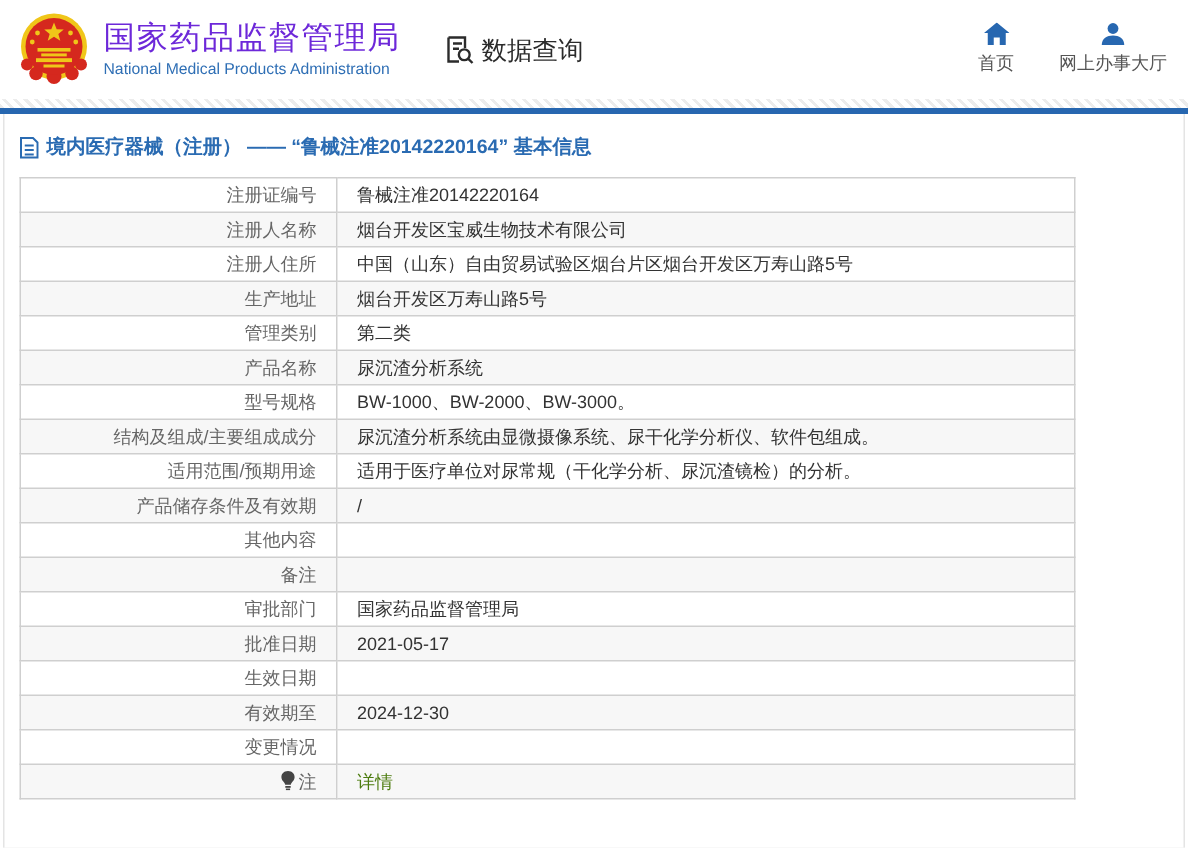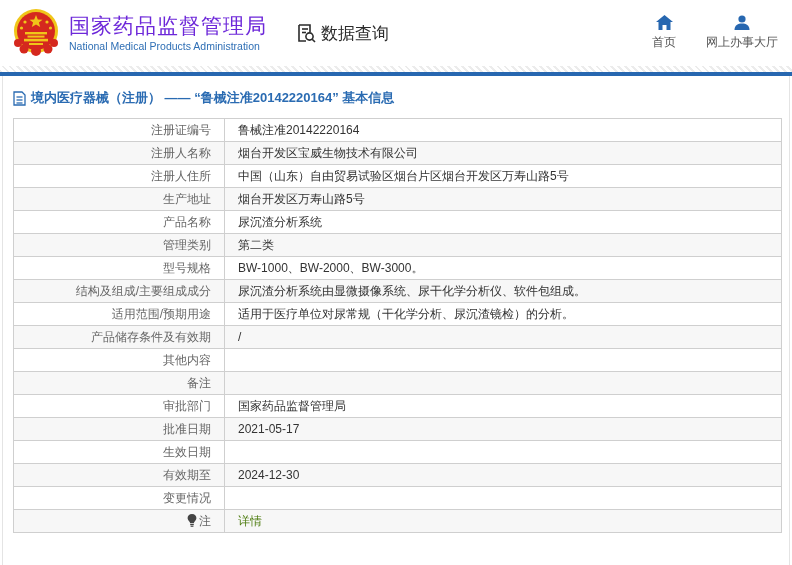--- a/index.html
+++ b/index.html
@@ -24,21 +24,21 @@
   .hatch-band{height:6px;background:repeating-linear-gradient(45deg,#ececec 0 2px,#ffffff 2px 5px);}
   .blue-line{height:4px;background:#2767b0;}
   
   .container{
     margin:0 2px;border:1px solid #e4e4e4;border-top:none;
     height:489px;background:#fff;
   }
   .breadcrumb{display:flex;align-items:center;padding:13px 0 11px 10px;}
   .breadcrumb-text{font-size:13px;font-weight:bold;color:#2a6bb2;margin-left:5px;}
   
-  table.info{border-collapse:collapse;table-layout:fixed;margin-left:10px;width:769px;}
+  table.info{border-collapse:collapse;table-layout:fixed;margin-left:10px;width:704px;}
   col.c-label{width:211px;}
   td{border:1px solid #cfcfcf;height:22px;font-size:12px;padding:0 13px;
      overflow:hidden;white-space:nowrap;}
   td.cell-label{text-align:right;color:#666;}
   td.cell-value{text-align:left;color:#333;}
   tr:nth-child(even){background:#f7f7f7;}
   tr:nth-child(odd){background:#ffffff;}
   .detail-link{color:#4d7c0f;text-decoration:none;cursor:pointer;margin-top:12px;}
   .label-icon{vertical-align:-2px;margin-right:2px;}
 </style>
@@ -125,26 +125,26 @@
         </tr>
         <tr>
           <td class="cell-label">注册人住所</td>
           <td class="cell-value">中国（山东）自由贸易试验区烟台片区烟台开发区万寿山路5号</td>
         </tr>
         <tr>
           <td class="cell-label">生产地址</td>
           <td class="cell-value">烟台开发区万寿山路5号</td>
         </tr>
         <tr>
+          <td class="cell-label">管理类别</td>
+          <td class="cell-value">第二类</td>
+        </tr>
+        <tr>
           <td class="cell-label">产品名称</td>
           <td class="cell-value">尿沉渣分析系统</td>
-        </tr>
-        <tr>
-          <td class="cell-label">管理类别</td>
-          <td class="cell-value">第二类</td>
         </tr>
         <tr>
           <td class="cell-label">型号规格</td>
           <td class="cell-value">BW-1000、BW-2000、BW-3000。</td>
         </tr>
         <tr>
           <td class="cell-label">结构及组成/主要组成成分</td>
           <td class="cell-value">尿沉渣分析系统由显微摄像系统、尿干化学分析仪、软件包组成。</td>
         </tr>
         <tr>

